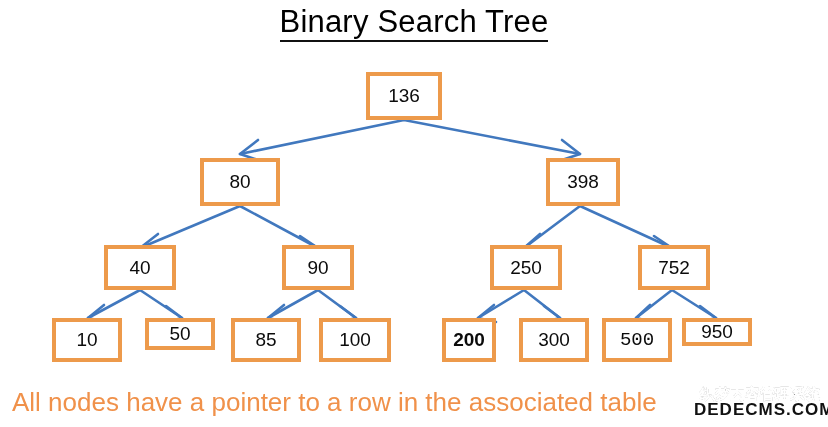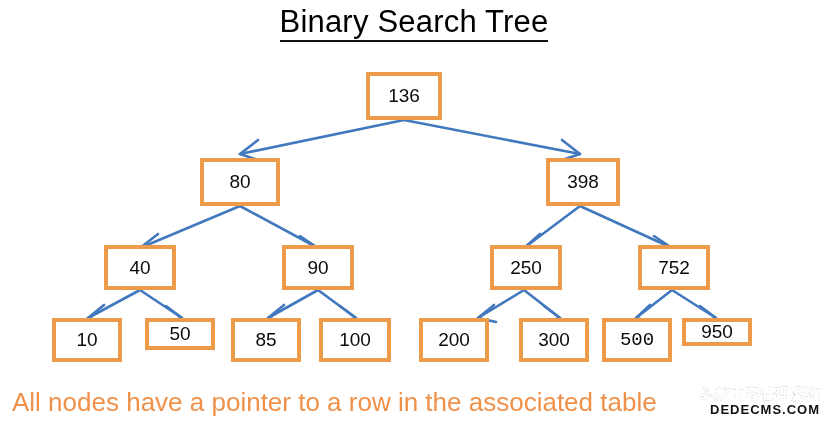--- a/index.html
+++ b/index.html
@@ -82,21 +82,21 @@
     display: block;
     font-size: 15px;
     line-height: 16px;
     font-weight: bold;
     color: #1d1d1d;
     -webkit-text-stroke: 0.6px #ffffff;
     letter-spacing: 0px;
   }
   .watermark .wm-en {
     display: block;
-    font-size: 13px;
+    font-size: 17px;
     line-height: 15px;
     font-weight: bold;
     color: #111111;
     background: #ffffff;
     letter-spacing: 1px;
   }
 </style>
 </head>
 <body>
 
@@ -181,21 +181,21 @@
   <div class="node" style="left:145px; top:318px; width:70px; height:32px;">
     <span>50</span>
   </div>
   <div class="node" style="left:231px; top:318px; width:70px; height:44px;">
     <span>85</span>
   </div>
   <div class="node" style="left:319px; top:318px; width:72px; height:44px;">
     <span>100</span>
   </div>
 
-  <div class="node" style="left:419px; top:318px; width:70px; height:44px;">
+  <div class="node" style="left:442px; top:318px; width:54px; height:44px;font-weight:bold;">
     <span>200</span>
   </div>
   <div class="node" style="left:519px; top:318px; width:70px; height:44px;">
     <span>300</span>
   </div>
   <div class="node" style="left:602px; top:318px; width:70px; height:44px;font-family:Liberation Mono, monospace;">
     <span>500</span>
   </div>
   <div class="node" style="left:682px; top:318px; width:70px; height:28px;">
     <span>950</span>

